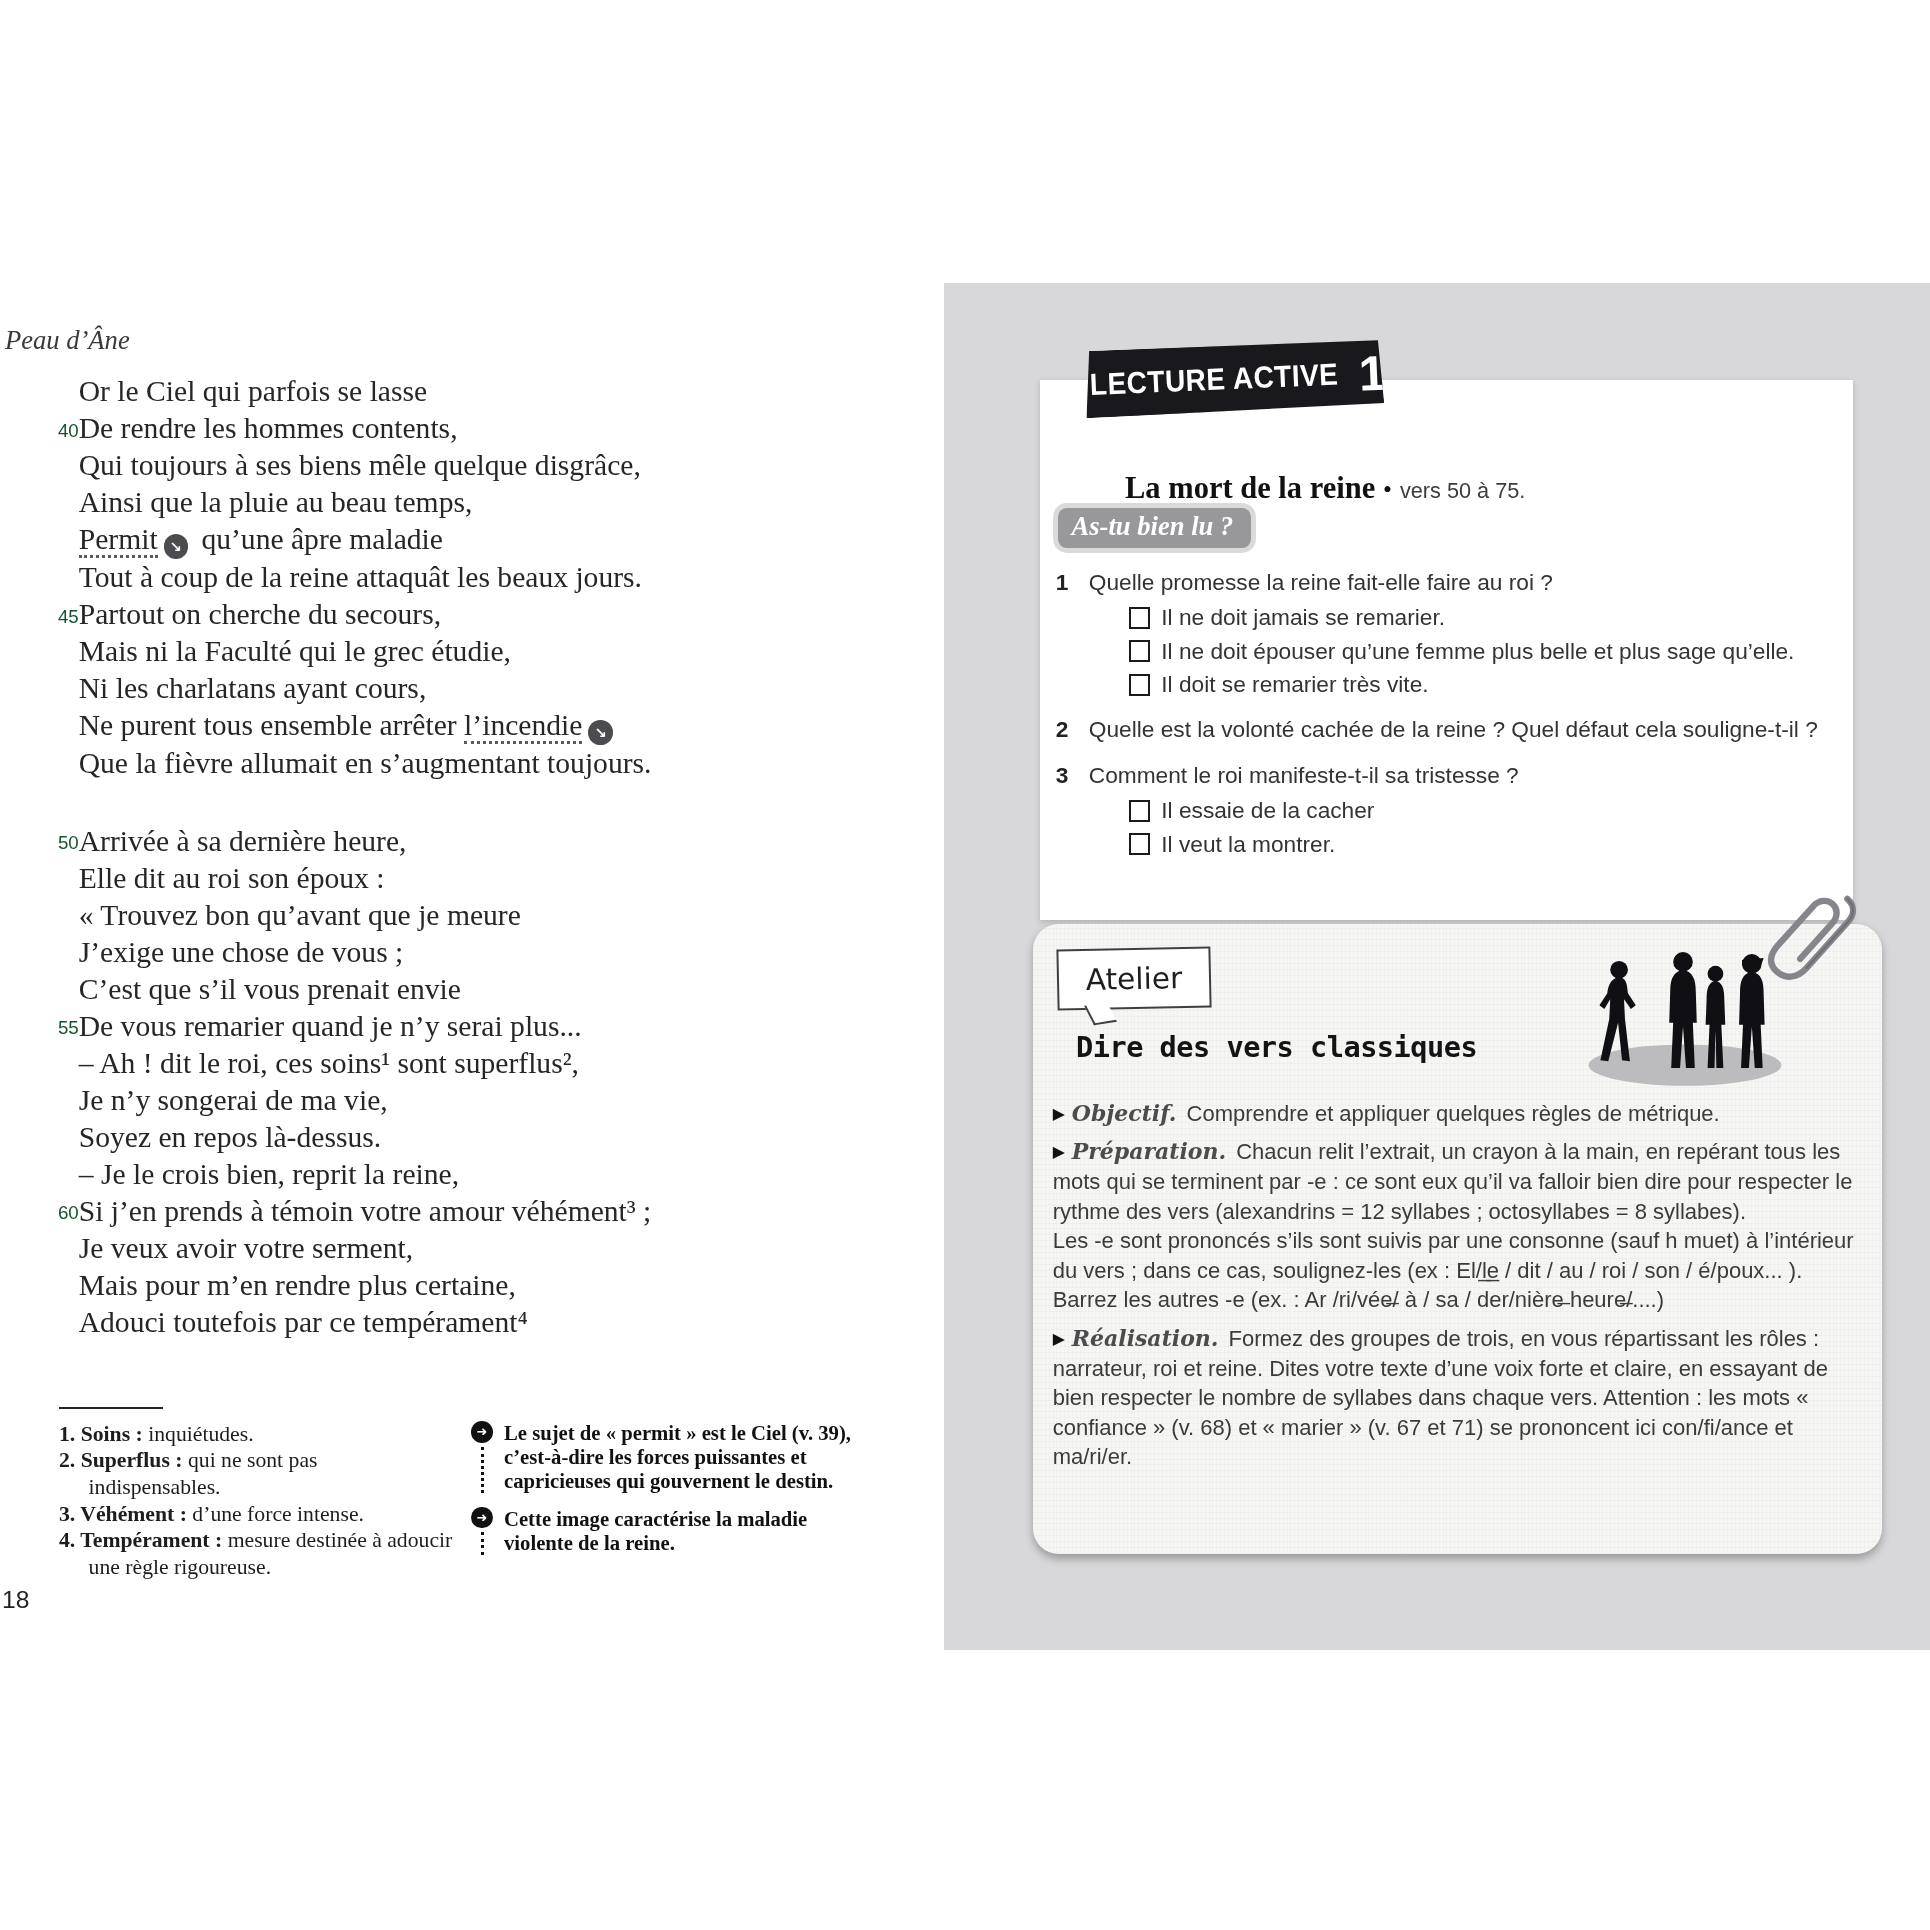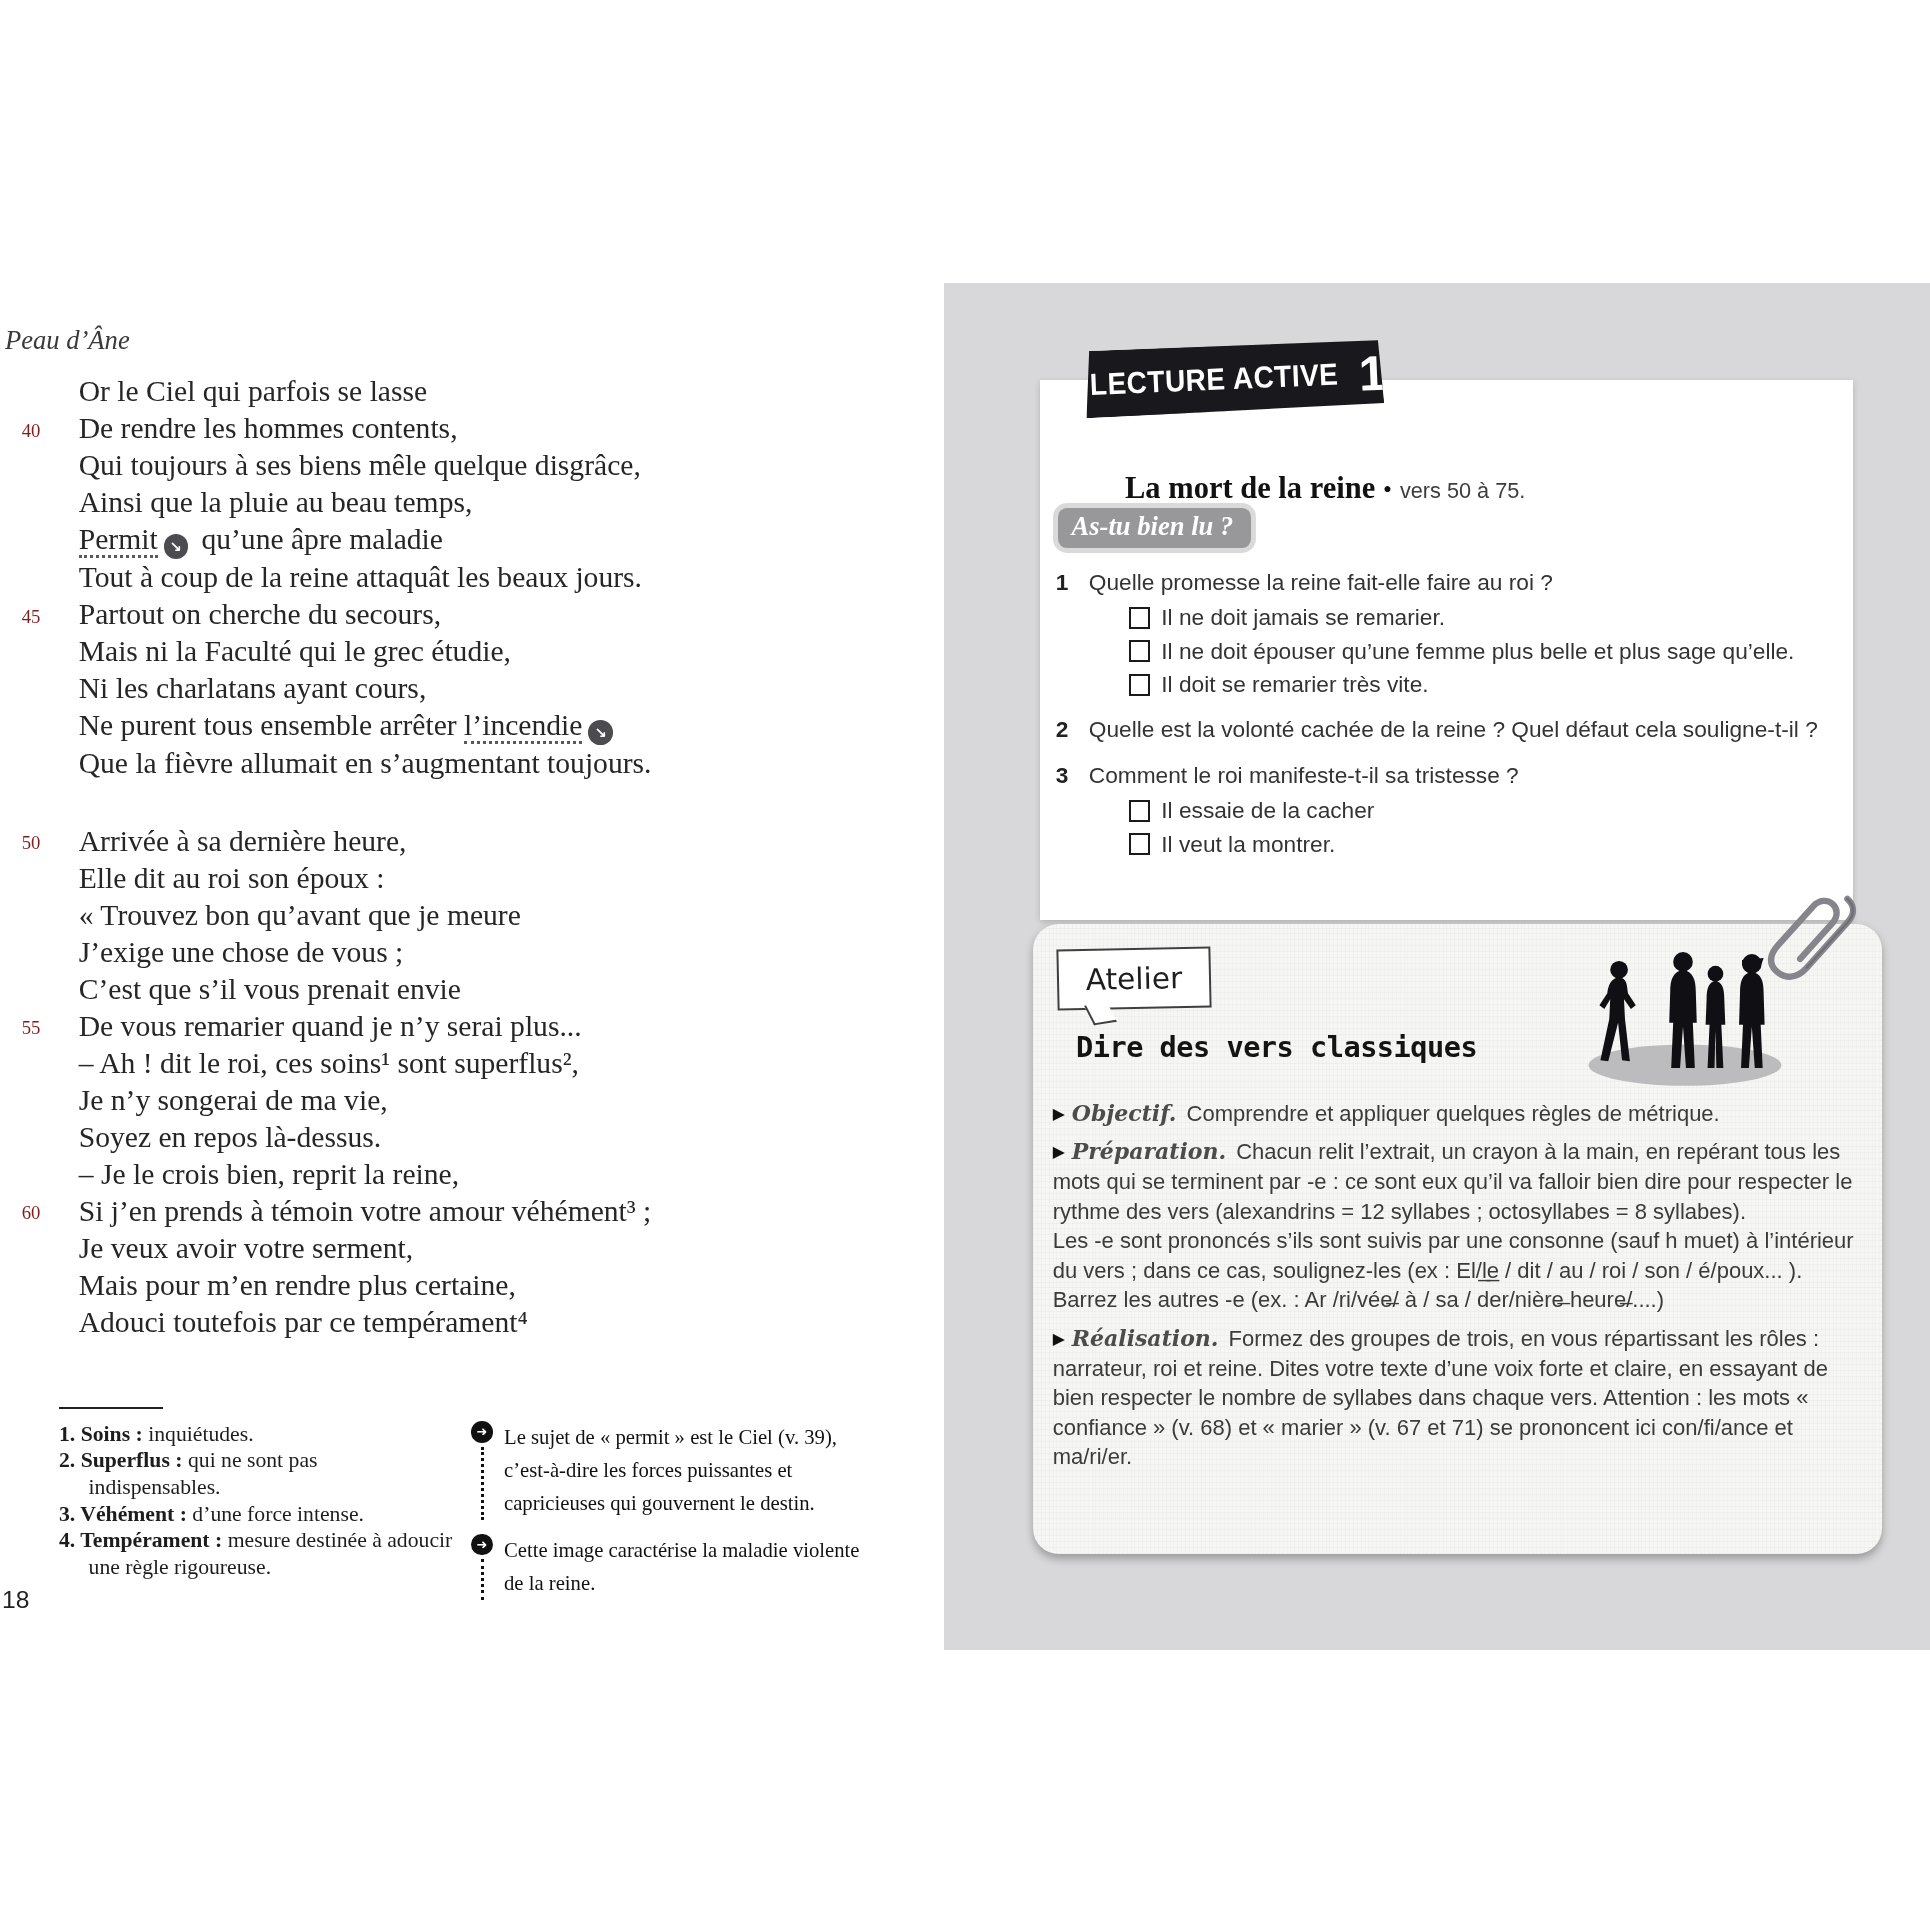--- a/index.html
+++ b/index.html
@@ -4,37 +4,37 @@
 <style>
   html,body{margin:0;padding:0;background:#ffffff;}
   .page{position:relative;width:1931px;height:1931px;background:#ffffff;overflow:hidden;
         font-family:"Liberation Serif","DejaVu Serif",serif;color:#2b2b2b;}
 
   
   .running-header{position:absolute;left:4.9px;top:325px;font-style:italic;font-size:26.6px;color:#3a3a3a;}
   .poem{position:absolute;left:21.7px;top:373px;width:906px;}
   .pline{display:flex;align-items:flex-start;}
   .pline.gap{margin-top:41px;}
-  .lnum{width:57px;flex:0 0 57px;font-family:Liberation Serif, serif;font-size:18.7px;color:#7f1d1d;padding-top:9.9px;}
+  .lnum{width:57px;flex:0 0 57px;font-family:Liberation Sans, sans-serif;font-size:18.7px;color:#14532d;padding-top:9.9px;text-align:right;}
   .ltext{font-size:29.6px;line-height:37px;color:#262626;}
   .dotted{border-bottom:3px dotted #5a5a5a;padding-bottom:0px;}
   .poem-icon{display:inline-flex;align-items:center;justify-content:center;width:24.6px;height:24.6px;border-radius:50%;
              background:#4c4c50;color:#ffffff;font-size:14.8px;font-weight:bold;margin:0 5.9px;vertical-align:-3px;
              font-family:"DejaVu Sans",sans-serif;}
   .footnotes-left{position:absolute;left:59px;top:1407px;width:394px;font-size:21.7px;line-height:26.6px;color:#1d1d1d;}
   .fn-rule{width:104px;border-top:2.5px solid #222;margin-bottom:11.8px;}
   .fn-item{padding-left:29.6px;text-indent:-29.6px;}
   .fn-item b{font-weight:bold;}
   .footnotes-right{position:absolute;left:471px;top:1421px;width:394px;}
   .mn-row{display:flex;margin-bottom:13.8px;}
   .mn-iconcol{flex:0 0 33px;display:flex;flex-direction:column;align-items:flex-start;}
   .mn-icon{display:inline-flex;align-items:center;justify-content:center;width:21.7px;height:21.7px;border-radius:50%;
            background:#111;color:#fff;font-size:12.8px;font-family:"DejaVu Sans",sans-serif;}
   .mn-dots{margin-left:9.9px;border-left:3px dotted #111;flex:1 1 auto;margin-top:3.9px;}
-  .mn-text{font-weight:normal;font-size:20.7px;line-height:33px;color:#111;}
+  .mn-text{font-weight:bold;font-size:20.7px;line-height:24px;color:#111;}
   .pageno{position:absolute;font-family:"Liberation Sans",sans-serif;font-size:24.6px;color:#222;}
   .pageno.left{left:2px;top:1586px;text-align:center;}
 
   
   .gray-panel{position:absolute;left:944px;top:283px;width:987px;height:1367px;background:#d8d8da;}
 
   .banner{position:absolute;left:138px;top:62px;width:301px;height:67px;background:#18181d;
           transform:rotate(-2.4deg);clip-path:polygon(2.8% 0%,98.8% 2%,100% 96%,1% 100%);
           display:flex;align-items:center;justify-content:center;z-index:5;
           box-shadow:0 3px 4.9px rgba(0,0,0,.35);}

